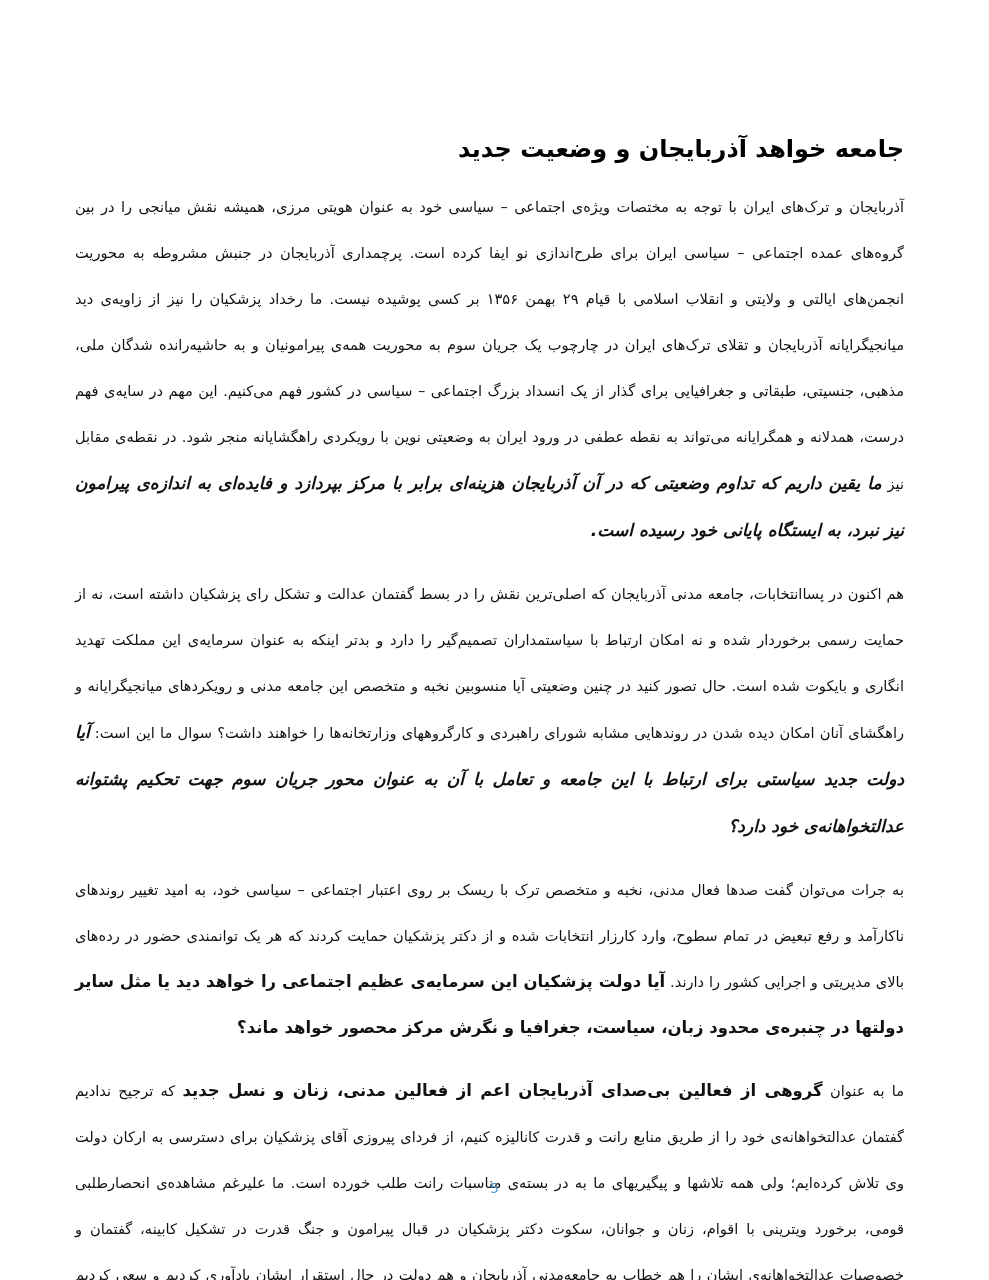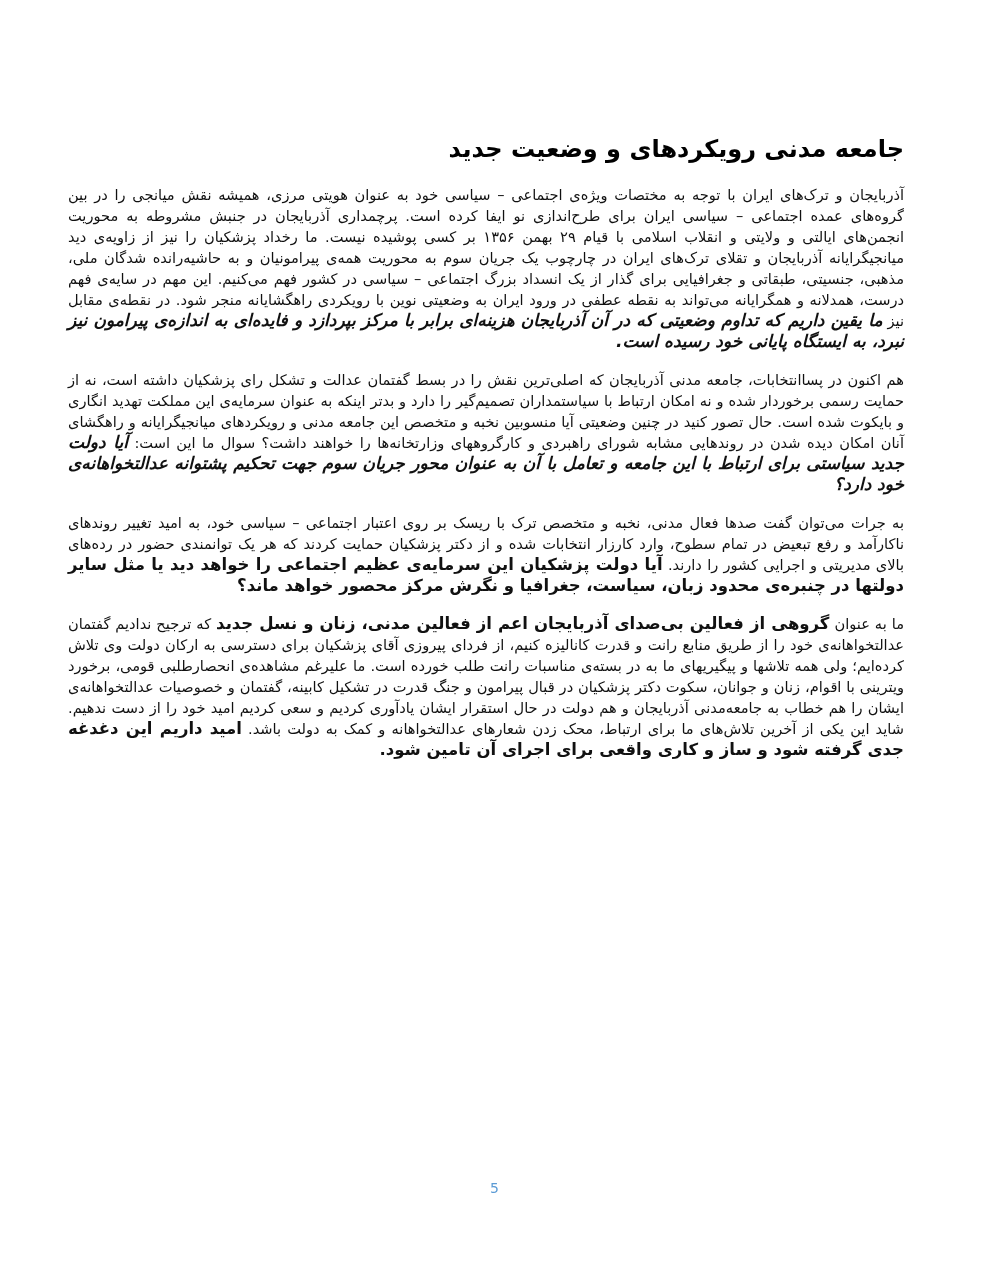--- a/index.html
+++ b/index.html
@@ -7,35 +7,35 @@
   .page {
     position: absolute; left: 66px; top: 128px; width: 838px;
     direction: rtl; text-align: justify; color: #111;
     font-family: "DejaVu Sans", sans-serif;
   }
   h1 {
     margin: 0 0 14px 0; font-size: 24px; font-weight: 900; line-height: 42px;
     text-align: right; color: #000;
   }
   p {
-    margin: 0 0 17px 2px; font-size: 14.6px; line-height: 21px;
+    margin: 0 0 17px 9px; font-size: 14.6px; line-height: 46px;
     text-align: justify; text-align-last: right;
   }
   .em-bi { font-weight: bold; font-style: italic; font-size: 17px; }
   .em-b { font-weight: bold; font-size: 16.5px; }
   .page-number {
     position: absolute; left: 0; width: 989px; top: 1180px; text-align: center;
     font-family: "DejaVu Sans", sans-serif; font-size: 14px; color: #5b9bd5;
   }
 </style>
 </head>
 <body>
 
 <div class="page">
-  <h1>جامعه مدنی رویکردهای و وضعیت جدید</h1>
+  <h1>جامعه خواهد آذربایجان و وضعیت جدید</h1>
 
   <p>
     <span>آذربایجان و ترک‌های ایران با توجه به مختصات ویژه‌ی اجتماعی – سیاسی خود به عنوان هویتی مرزی، همیشه نقش میانجی را در بین گروه‌های عمده اجتماعی – سیاسی ایران برای طرح‌اندازی نو ایفا کرده است. پرچمداری آذربایجان در جنبش مشروطه به محوریت انجمن‌های ایالتی و ولایتی و انقلاب اسلامی با قیام ۲۹ بهمن ۱۳۵۶ بر کسی پوشیده نیست. ما رخداد پزشکیان را نیز از زاویه‌ی دید میانجیگرایانه آذربایجان و تقلای ترک‌های ایران در چارچوب یک جریان سوم به محوریت همه‌ی پیرامونیان و به حاشیه‌رانده شدگان ملی، مذهبی، جنسیتی، طبقاتی و جغرافیایی برای گذار از یک انسداد بزرگ اجتماعی – سیاسی در کشور فهم می‌کنیم. این مهم در سایه‌ی فهم درست، همدلانه و همگرایانه می‌تواند به نقطه عطفی در ورود ایران به وضعیتی نوین با رویکردی راهگشایانه منجر شود. در نقطه‌ی مقابل نیز </span><span class="em-bi">ما یقین داریم که تداوم وضعیتی که در آن آذربایجان هزینه‌ای برابر با مرکز بپردازد و فایده‌ای به اندازه‌ی پیرامون نیز نبرد، به ایستگاه پایانی خود رسیده است.</span>
   </p>
 
   <p>
     <span>هم اکنون در پساانتخابات، جامعه مدنی آذربایجان که اصلی‌ترین نقش را در بسط گفتمان عدالت و تشکل رای پزشکیان داشته است، نه از حمایت رسمی برخوردار شده و نه امکان ارتباط با سیاستمداران تصمیم‌گیر را دارد و بدتر اینکه به عنوان سرمایه‌ی این مملکت تهدید انگاری و بایکوت شده است. حال تصور کنید در چنین وضعیتی آیا منسوبین نخبه و متخصص این جامعه مدنی و رویکردهای میانجیگرایانه و راهگشای آنان امکان دیده شدن در روندهایی مشابه شورای راهبردی و کارگروههای وزارتخانه‌ها را خواهند داشت؟ سوال ما این است: </span><span class="em-bi">آیا دولت جدید سیاستی برای ارتباط با این جامعه و تعامل با آن به عنوان محور جریان سوم جهت تحکیم پشتوانه عدالتخواهانه‌ی خود دارد؟</span>
   </p>
 
   <p>

